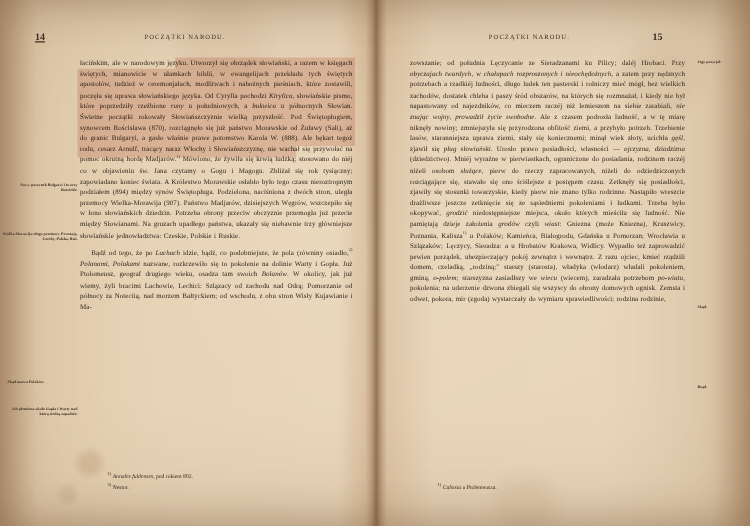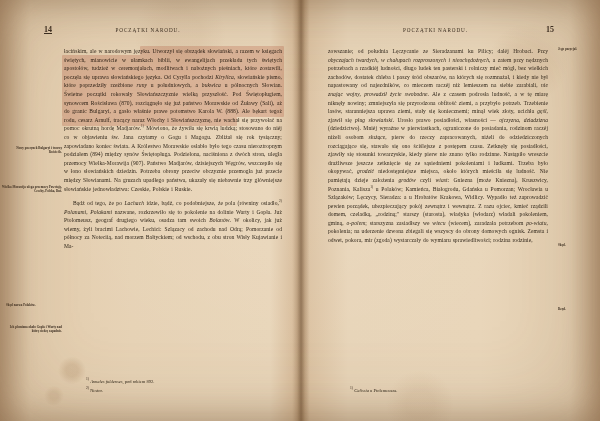--- a/index.html
+++ b/index.html
@@ -42,32 +42,32 @@
     pointer-events:none;
   }
   
   #vignette{
     position:absolute;inset:0;pointer-events:none;
     box-shadow:inset 0 0 34px rgba(105,72,40,.45), inset 0 0 90px rgba(105,72,40,.22);
   }
 
   .page{position:absolute;top:0;bottom:0;}
   .page.left{left:0;width:300px;}
-  .page.right{left:300px;width:272px;padding-left:24px;}
+  .page.right{left:300px;width:272px;}
 
   
   .runhead{
     position:absolute;top:27px;height:12px;left:0;right:0;
     font-size:5.2px;letter-spacing:.9px;color:#3b2e22;
   }
   .folio{
     position:absolute;top:25px;
     font-size:8px;font-weight:bold;color:#3a2d21;
   }
-  .left .folio{left:44px;text-decoration:underline;}
+  .left .folio{left:28px;text-decoration:underline;}
   .right .folio{right:42px;}
   .left .runhead{text-align:center;padding-left:40px;padding-right:44px;}
   .right .runhead{text-align:center;padding-left:30px;padding-right:55px;}
 
   
   .col{
     position:absolute;
     font-size:5.55px;
     line-height:8.6px;
     text-align:justify;

